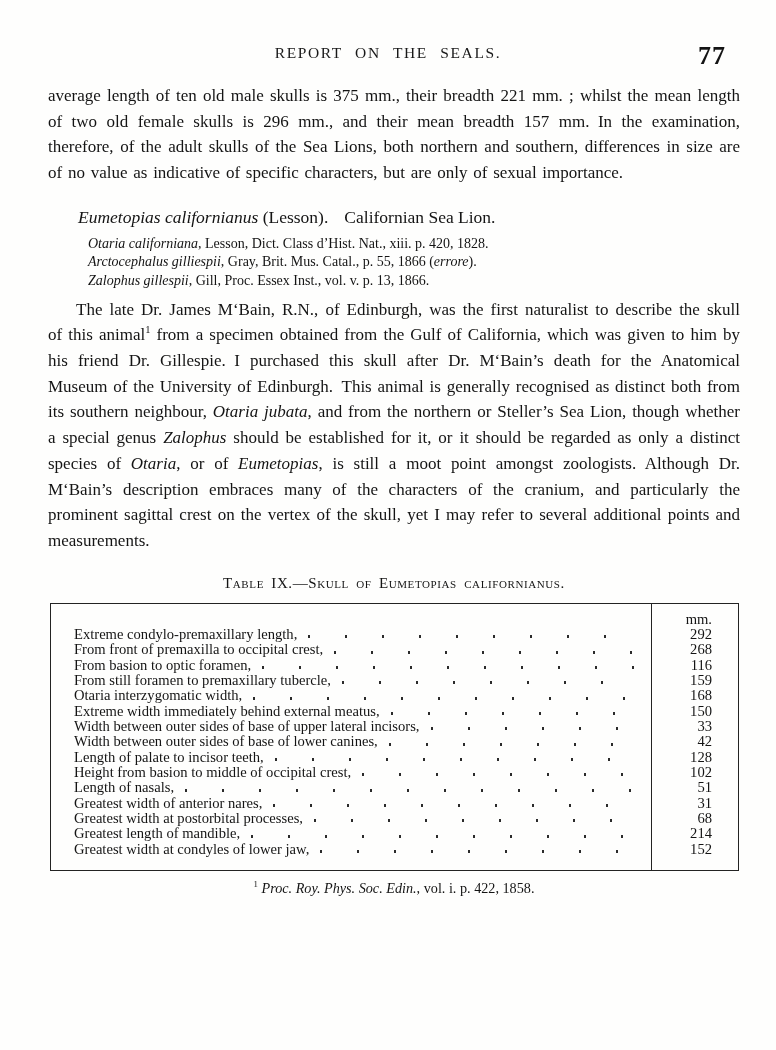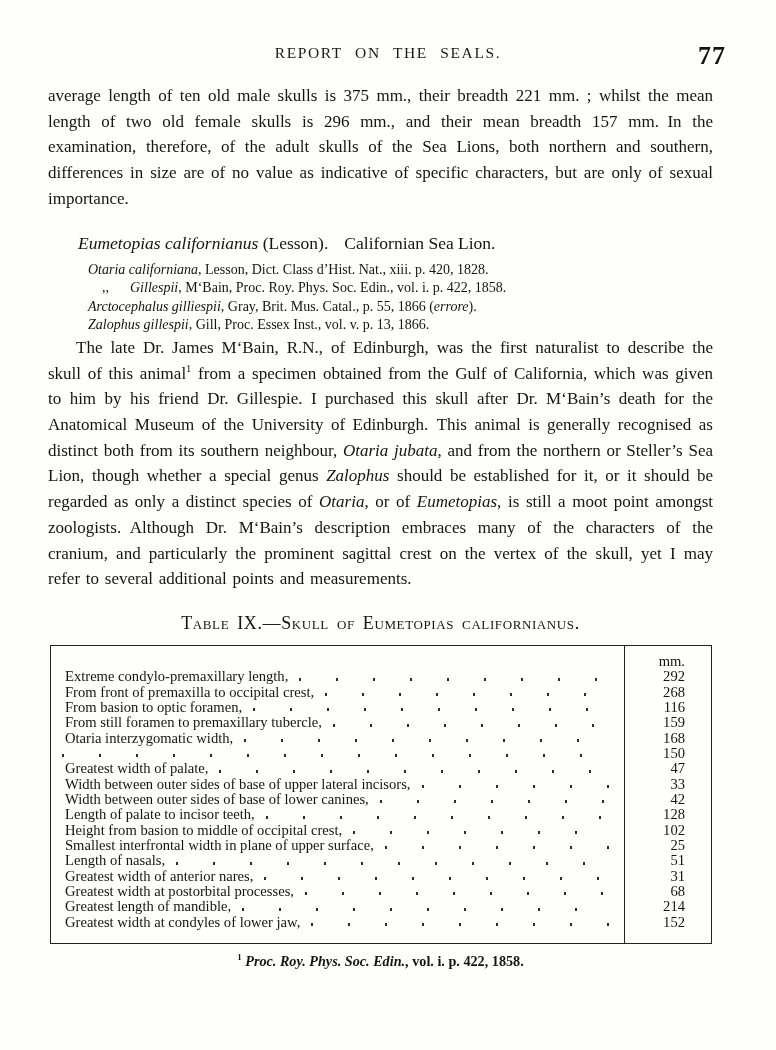--- a/index.html
+++ b/index.html
@@ -11,59 +11,59 @@
   }
   .running-header { position:absolute; top:44px; left:0; right:0; height:24px; }
   .header-title {
     text-align:center; font-size:15.5px; letter-spacing:1.6px; word-spacing:7px;
     color:#181818;
   }
   .page-number {
     position:absolute; right:50px; top:-3px; font-size:26px; font-weight:bold;
     letter-spacing:1px;
   }
-  .content { position:absolute; top:0; left:48px; right:63px; }
+  .content { position:absolute; top:0; left:48px; right:36px; }
   .body-para {
     margin:0; font-size:17px; line-height:25.7px; text-align:justify;
     word-spacing:1.5px;
   }
   .first-para { margin-top:83px; }
-  .main-para { text-indent:28px; }
+  .main-para { margin-top:6px; text-indent:28px; }
   sup { font-size:62%; line-height:0; }
   .species-heading { margin:21px 0 0 30px; font-size:17.5px; white-space:nowrap; }
   .species-heading .common-name { margin-left:16px; }
   .synonymy { margin:7px 0 0 40px; font-size:14px; line-height:18.6px; }
   .syn-line { white-space:nowrap; }
   .table-title {
-    margin-top:21px; text-align:center; font-size:18px;
+    margin-top:21px; text-align:center; font-size:15px;
     font-variant:small-caps; letter-spacing:0.6px; word-spacing:3px;
   }
   .meas-table {
     position:relative; margin:11px 1px 2px 2px;
-    border:1.7px solid #232323; padding:8px 0 13px 0;
+    border:1.7px solid #232323; padding:8px 0 13px 9px;
   }
   .col-divider {
     position:absolute; top:0; bottom:0; right:86px; width:1.5px; background:#232323;
   }
   .trow {
     display:flex; align-items:baseline; height:15.35px;
     font-size:14.6px; line-height:15.35px;
   }
   .tlabel { padding-left:14px; white-space:nowrap; }
   .tleader {
     flex:1; align-self:stretch; margin:0 14px 0 10px;
     background-image: radial-gradient(circle 1.5px at 2px 64%, #2b2b2b 97%, rgba(0,0,0,0) 100%);
     background-size:37px 100%; background-repeat:repeat-x;
   }
   .tspacer { flex:1; }
   .tval {
     flex:none; width:86px; box-sizing:border-box; text-align:right; padding-right:26px;
     white-space:nowrap;
   }
-  .footnote { margin-top:9px; text-align:center; font-size:14.2px;font-weight:bold; }
+  .footnote { margin-top:9px; text-align:center; font-size:14.2px; }
 </style>
 </head>
 <body>
 
 <div class="page">
 
   <div class="running-header">
     <div class="header-title">REPORT ON THE SEALS.</div>
     <div class="page-number">77</div>
   </div>
@@ -71,21 +71,20 @@
   <div class="content">
 
     <p class="body-para first-para">average length of ten old male skulls is 375 mm., their breadth 221 mm. ; whilst the mean length of two old female skulls is 296 mm., and their mean breadth 157 mm. In the examination, therefore, of the adult skulls of the Sea Lions, both northern and southern, differences in size are of no value as indicative of specific characters, but are only of sexual importance.</p>
 
     <div class="species-heading">
       <i>Eumetopias californianus</i><span> (Lesson).</span><span class="common-name">Californian Sea Lion.</span>
     </div>
 
     <div class="synonymy">
       <div class="syn-line"><i>Otaria californiana</i><span>, Lesson, Dict. Class d’Hist. Nat., xiii. p. 420, 1828.</span></div>
-      <div class="syn-line"><span>&nbsp;&nbsp;&nbsp;&nbsp;,,&nbsp;&nbsp;&nbsp;&nbsp;&nbsp;&nbsp;</span><i>Gillespii</i><span>, M‘Bain, Proc. Roy. Phys. Soc. Edin., vol. i. p. 422, 1858.</span></div>
       <div class="syn-line"><i>Arctocephalus gilliespii</i><span>, Gray, Brit. Mus. Catal., p. 55, 1866 (</span><i>errore</i><span>).</span></div>
       <div class="syn-line"><i>Zalophus gillespii</i><span>, Gill, Proc. Essex Inst., vol. v. p. 13, 1866.</span></div>
     </div>
 
     <p class="body-para main-para"><span>The late Dr. James M‘Bain, R.N., of Edinburgh, was the first naturalist to describe the skull of this animal</span><sup>1</sup><span> from a specimen obtained from the Gulf of California, which was given to him by his friend Dr. Gillespie. I purchased this skull after Dr. M‘Bain’s death for the Anatomical Museum of the University of Edinburgh. This animal is generally recognised as distinct both from its southern neighbour, </span><i>Otaria jubata</i><span>, and from the northern or Steller’s Sea Lion, though whether a special genus </span><i>Zalophus</i><span> should be established for it, or it should be regarded as only a distinct species of </span><i>Otaria</i><span>, or of </span><i>Eumetopias</i><span>, is still a moot point amongst zoologists. Although Dr. M‘Bain’s description embraces many of the characters of the cranium, and particularly the prominent sagittal crest on the vertex of the skull, yet I may refer to several additional points and measurements.</span></p>
 
     <div class="table-title">Table IX.—Skull of Eumetopias californianus.</div>
 
     <div class="meas-table">
       <div class="col-divider"></div>
@@ -117,52 +116,43 @@
           <div class="tlabel">From still foramen to premaxillary tubercle,</div>
           <div class="tleader"></div>
           <div class="tval">159</div>
         </div>
           <div class="trow">
           <div class="tlabel">Otaria interzygomatic width,</div>
           <div class="tleader"></div>
           <div class="tval">168</div>
         </div>
           <div class="trow">
+          <div class="tlabel">Extreme width immediately behind external meatus,</div>
           <div class="tleader"></div>
           <div class="tval">150</div>
-        </div>
-          <div class="trow">
-          <div class="tlabel">Greatest width of palate,</div>
-          <div class="tleader"></div>
-          <div class="tval">47</div>
         </div>
           <div class="trow">
           <div class="tlabel">Width between outer sides of base of upper lateral incisors,</div>
           <div class="tleader"></div>
           <div class="tval">33</div>
         </div>
           <div class="trow">
           <div class="tlabel">Width between outer sides of base of lower canines,</div>
           <div class="tleader"></div>
           <div class="tval">42</div>
         </div>
           <div class="trow">
           <div class="tlabel">Length of palate to incisor teeth,</div>
           <div class="tleader"></div>
           <div class="tval">128</div>
         </div>
           <div class="trow">
           <div class="tlabel">Height from basion to middle of occipital crest,</div>
           <div class="tleader"></div>
           <div class="tval">102</div>
-        </div>
-          <div class="trow">
-          <div class="tlabel">Smallest interfrontal width in plane of upper surface,</div>
-          <div class="tleader"></div>
-          <div class="tval">25</div>
         </div>
           <div class="trow">
           <div class="tlabel">Length of nasals,</div>
           <div class="tleader"></div>
           <div class="tval">51</div>
         </div>
           <div class="trow">
           <div class="tlabel">Greatest width of anterior nares,</div>
           <div class="tleader"></div>
           <div class="tval">31</div>

